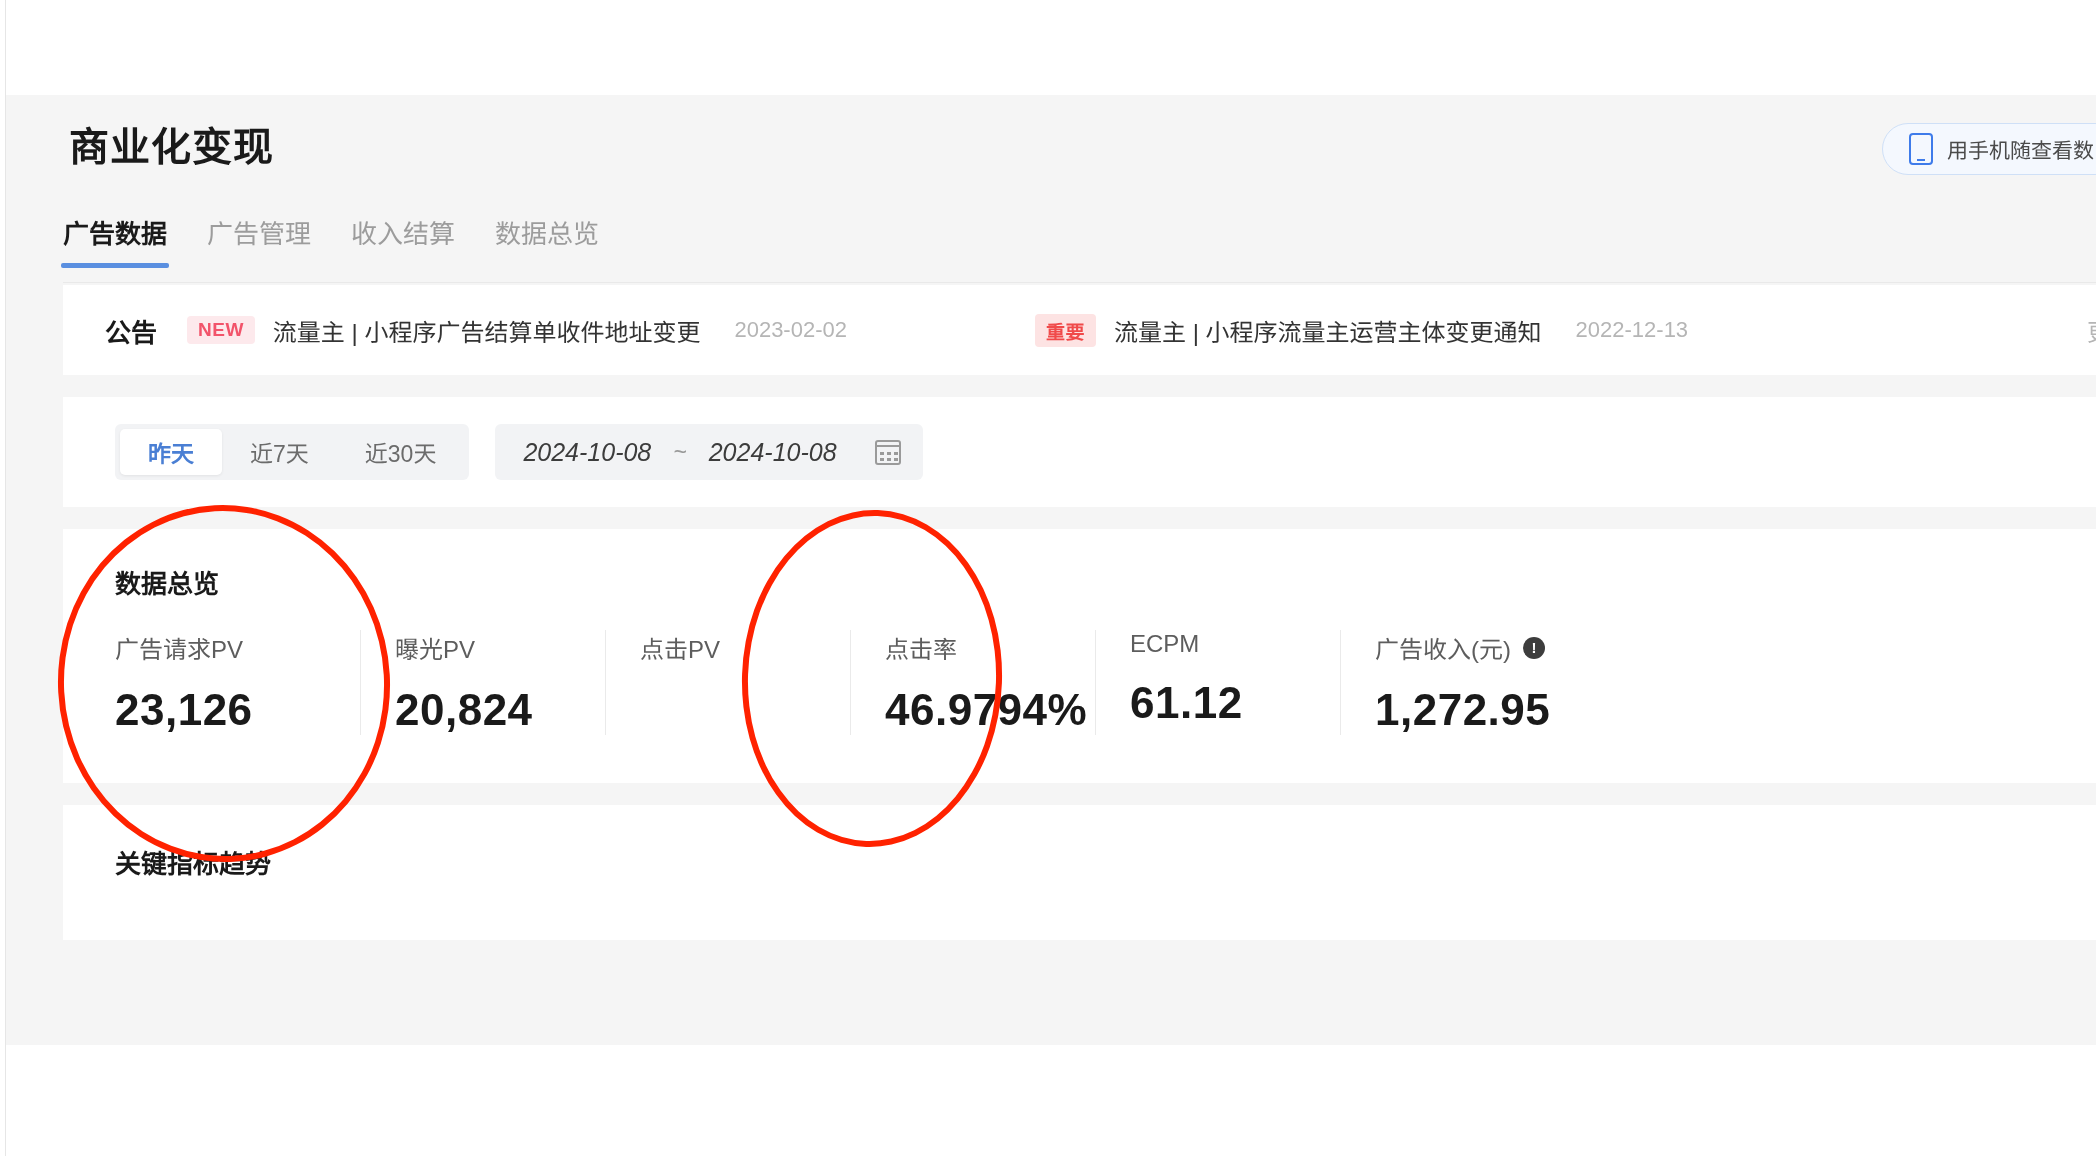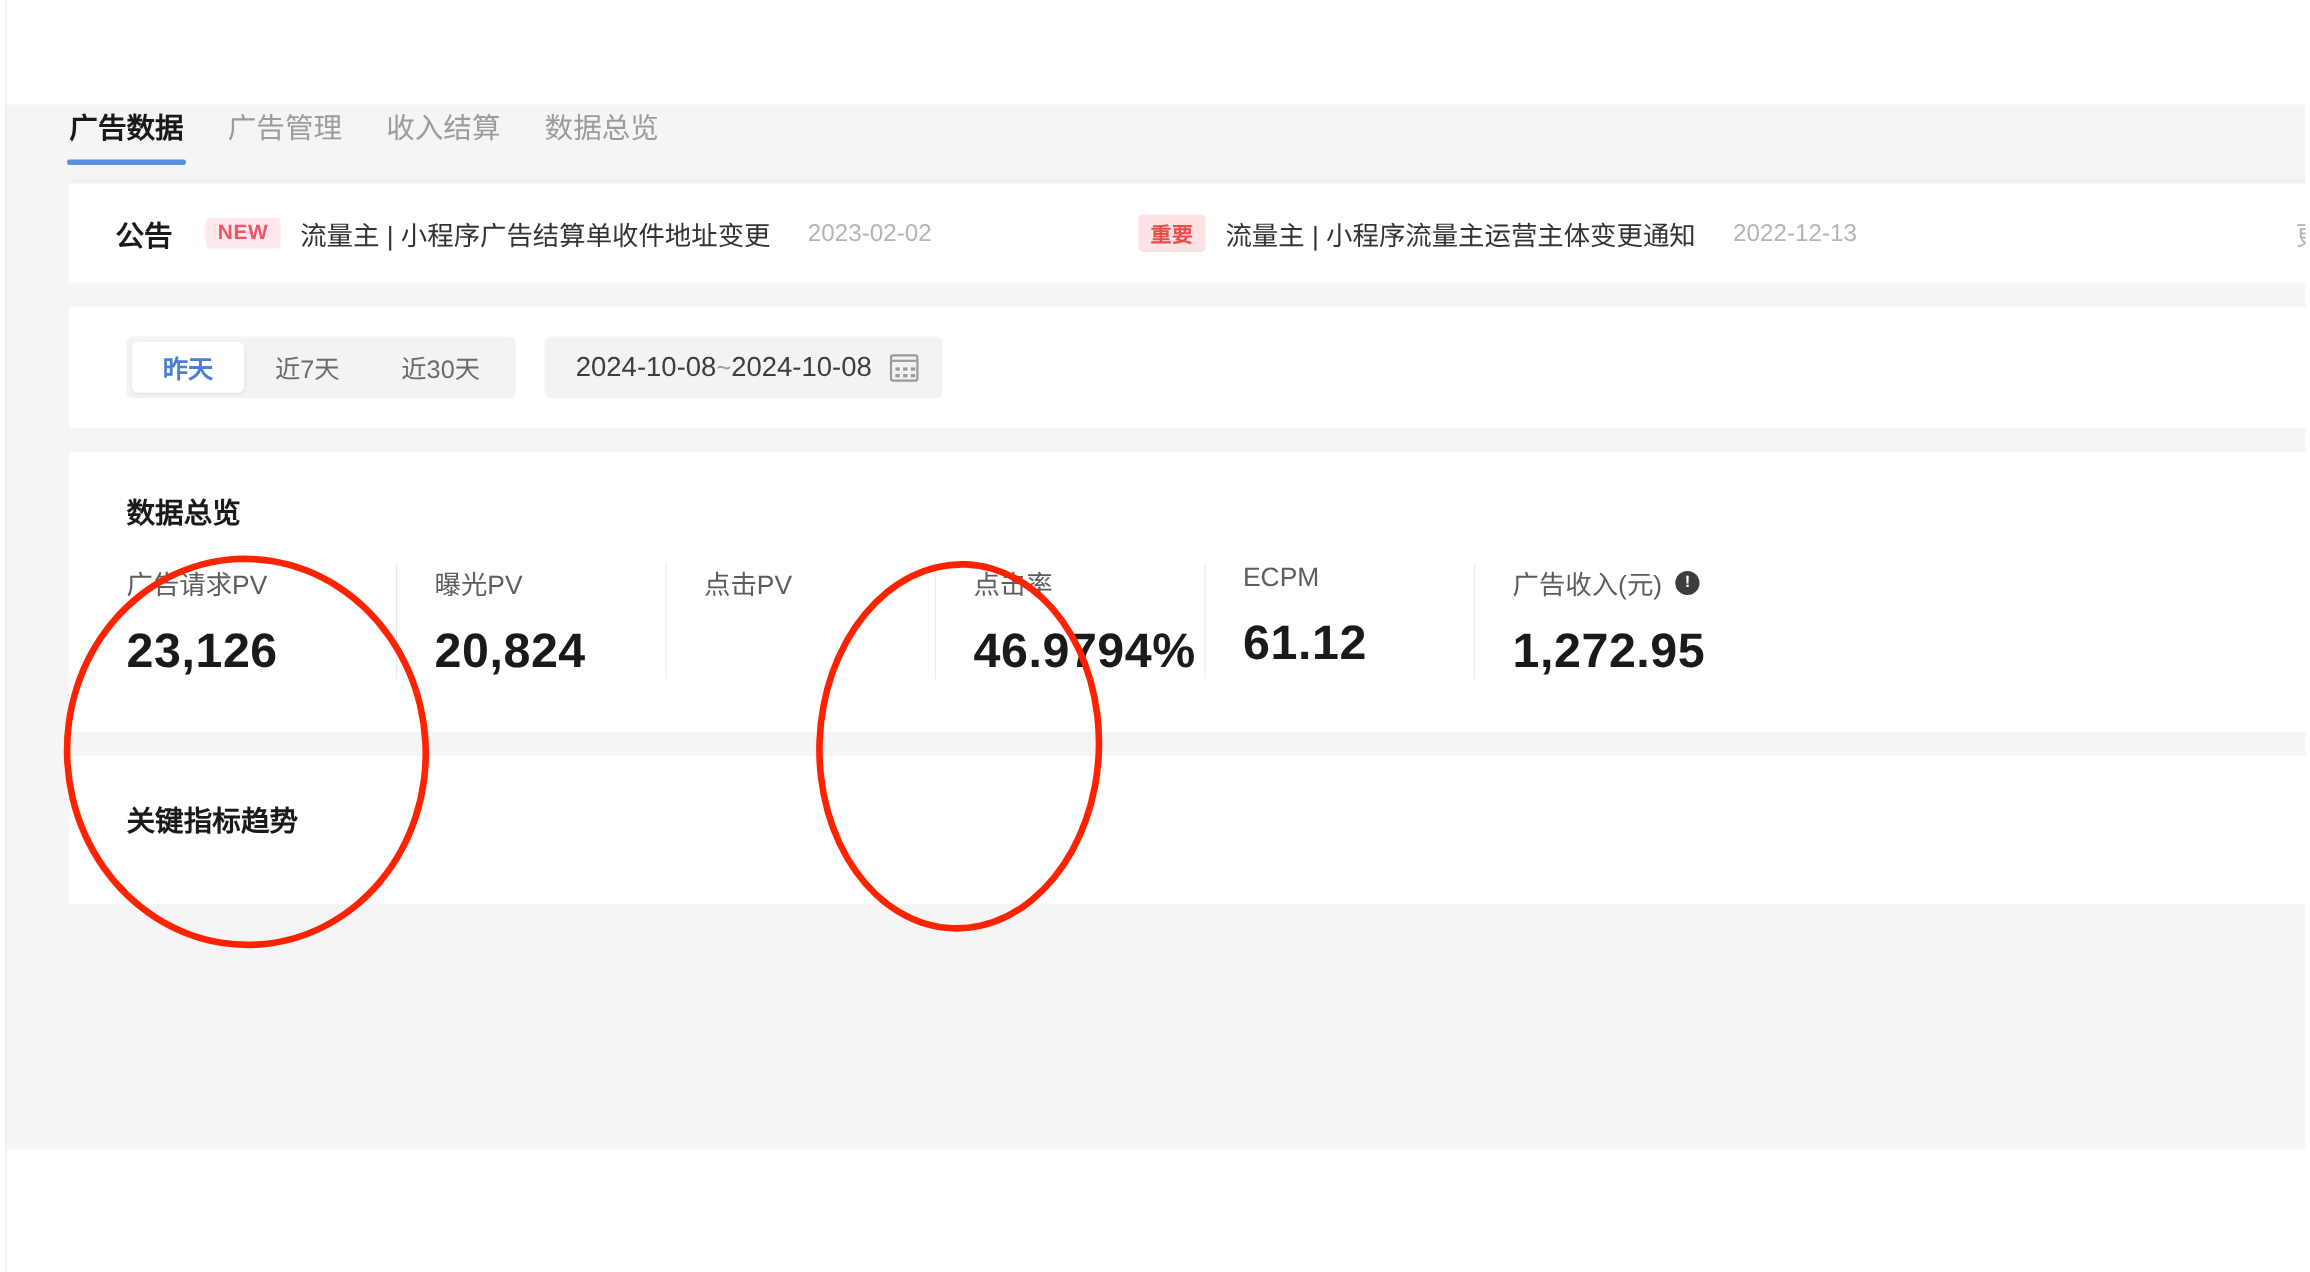--- a/index.html
+++ b/index.html
@@ -252,21 +252,23 @@
     font-weight: 700;
     box-shadow: 0 1px 3px rgba(0,0,0,.07);
   }
   .daterange {
     display: flex;
     align-items: center;
     background: #f2f3f5;
     border-radius: 6px;
     height: 56px;
     padding: 0 22px 0 28px;
-    box-sizing: border-box;
+    gap: 22px;
+    box-sizing: border-box;
+    font-style: italic;
   }
   .daterange .dt {
     font-size: 25px;
     color: #3c3c3c;
     white-space: nowrap;
   }
   .daterange .tilde {
     font-size: 23px;
     color: #9a9a9a;
   }
@@ -425,20 +427,28 @@
 <body>
 
 <div id="screen">
 
   <div class="left-edge"></div>
   <div class="right-edge"></div>
 
   <div class="page">
     <div class="page-inner">
 
+      <div class="header">
+        <div class="page-title">商业化变现</div>
+
+        <div class="phone-pill">
+          <span class="phone-icon"></span>
+          <span class="label">用手机随查看数</span>
+        </div>
+      </div>
 
       <div class="tabs-wrap">
         <div class="tabs-divider"></div>
         <div class="tabs">
           <div class="tab active">广告数据</div>
           <div class="tab">广告管理</div>
           <div class="tab">收入结算</div>
           <div class="tab">数据总览</div>
         </div>
       </div>

